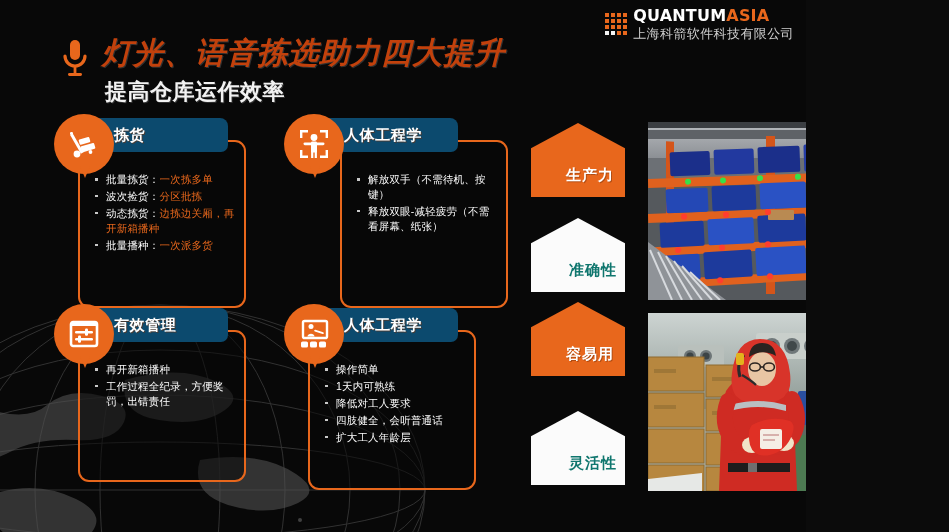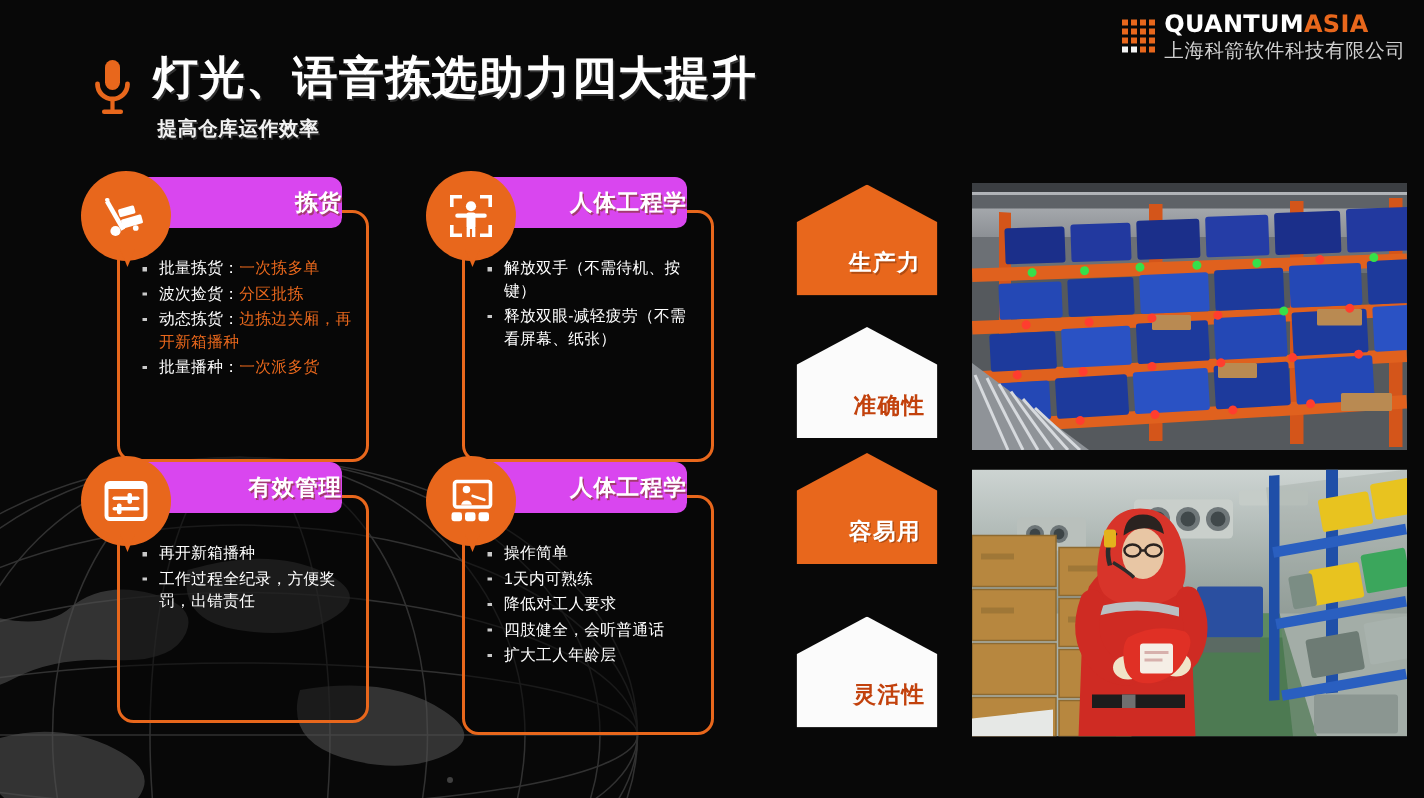--- a/index.html
+++ b/index.html
@@ -7,21 +7,21 @@
   body {
     background:#0b0b0b;
     font-family:"Liberation Sans","DejaVu Sans",sans-serif;
     overflow:hidden;
     position:relative;
   }
 
   
   #slide {
     position:absolute; inset:0;
-    width:949px; height:532px;
+    width:806px; height:532px;
     background:#080808;
     overflow:hidden;
   }
 
   
   .globe-wrap {
     position:absolute;
     left:-130px; top:255px;
     width:560px; height:430px;
     opacity:.55;
@@ -54,26 +54,27 @@
   }
 
   
   .title-row {
     position:absolute; left:62px; top:36px;
     display:flex; align-items:flex-start; gap:14px;
   }
   .mic-icon { width:26px; height:44px; flex:0 0 26px; margin-top:2px; }
   .title-block { display:flex; flex-direction:column; }
   .title-main {
-    color:#ffffff; font-size:30px; font-weight:700;
+    color:#c2410c; font-size:30px; font-weight:700;
     letter-spacing:1px; line-height:1.12;
     text-shadow:1px 1px 0 rgba(60,60,60,.8);
+    font-style:italic;
   }
   .title-sub {
-    color:#f2f2f2; font-size:13px; font-weight:700;
+    color:#f2f2f2; font-size:22px; font-weight:700;
     margin-top:7px; margin-left:3px; letter-spacing:.5px;
     text-shadow:1px 1px 0 rgba(60,60,60,.8);
   }
 
   
   .card {
     position:absolute;
     width:190px;
   }
   .card-body {
@@ -82,25 +83,24 @@
     width:168px; height:152px;
     border:2px solid #e8671c;
     border-radius:11px;
     background:rgba(8,8,8,.55);
     padding:30px 8px 8px 14px;
   }
   .card-header {
     position:absolute;
     left:12px; top:0;
     width:160px; height:34px;
-    background:#d946ef;
+    background:#0c4a6e;
     border-radius:8px 8px 7px 7px;
     display:flex; align-items:center;
     z-index:3;
-    justify-content:flex-end;
   }
   .card-header .htxt {
     color:#ffffff; font-size:15px; font-weight:700;
     margin-left:46px; letter-spacing:.6px;
     white-space:nowrap;
     text-shadow:1px 1px 0 rgba(120,50,10,.55);
   }
   .card-badge {
     position:absolute;
     left:-2px; top:-4px;
@@ -145,40 +145,40 @@
   ul.bullets li .hl { color:#e8671c; }
 
   
   #card-picking     { left:56px;  top:118px; }
   #card-ergonomics  { left:286px; top:118px; }
   #card-management  { left:56px;  top:308px; }
   #card-training    { left:286px; top:308px; }
 
   
   #card-picking   .card-body { height:168px; }
-  #card-ergonomics .card-body{ height:168px; }
+  #card-ergonomics .card-body{ height:168px;margin-left:32px; }
   #card-management .card-body{ height:152px; }
   #card-training  .card-body { height:160px; }
 
   
   .pent {
     position:absolute;
     width:94px; height:74px;
     display:flex; align-items:flex-end; justify-content:center;
     padding-bottom:12px;
     clip-path:polygon(50% 0%, 100% 34%, 100% 100%, 0% 100%, 0% 34%);
   }
   .pent span {
     font-size:15px; font-weight:700; letter-spacing:1px;
     white-space:nowrap;
   }
   .pent.orange { background:#e8671c;padding-left:24px; }
   .pent.orange span { color:#ffffff; text-shadow:1px 1px 0 rgba(120,50,10,.5); }
   .pent.white  { background:#fbfbfb; }
-  .pent.white span { color:#c2410c;margin-left:30px; }
+  .pent.white span { color:#0f766e;margin-left:30px; }
 
   #pent-0 { left:531px; top:123px; }
   #pent-1 { left:531px; top:218px; }
   #pent-2 { left:531px; top:302px; }
   #pent-3 { left:531px; top:411px; }
 
   
   .photo {
     position:absolute;
     left:648px;

